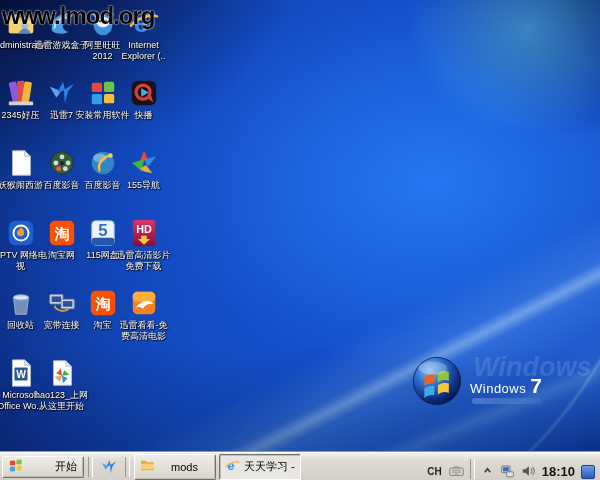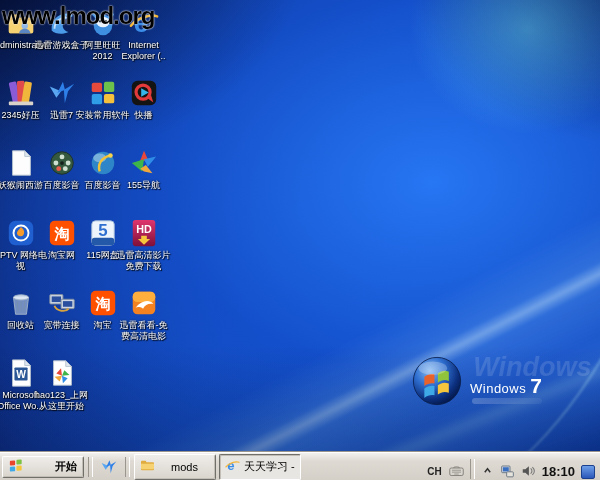--- a/index.html
+++ b/index.html
@@ -48,21 +48,21 @@
   .brand-sub{position:absolute;left:62px;top:46px;width:70px;height:6px;border-radius:3px;
     background:linear-gradient(to right,rgba(255,255,255,.22),rgba(255,255,255,.05));filter:blur(.5px);}
 
   
   .taskbar{position:absolute;left:0;bottom:0;width:600px;height:28px;z-index:40;display:flex;align-items:center;
     background:linear-gradient(#f2f1ef,#dedad3 30%,#d4d0c8);border-top:1px solid #fff;box-shadow:0 -1px 0 #9a968e;padding:0 2px;box-sizing:border-box;gap:3px;}
   .raised{border:1px solid;border-color:#fff #716f6a #716f6a #fff;background:linear-gradient(#efedea,#d9d5cd);
     box-shadow:inset -1px -1px 0 #c2beb6;border-radius:2px;display:flex;align-items:center;gap:4px;height:22px;
     font-size:11px;color:#000;padding:12px 5px;cursor:pointer;}
   .pressed{border-color:#716f6a #fff #fff #716f6a;background:#e8e6e2;box-shadow:inset 1px 1px 0 #c2beb6;}
-  .start{font-weight:bold;padding:0 6px;gap:32px;}
+  .start{font-weight:normal;padding:0 6px;gap:32px;}
   .tb-sep{width:3px;height:20px;border-left:1px solid #9a968e;border-right:1px solid #fff;margin:0 1px;}
   .ql{width:24px;height:22px;display:flex;align-items:center;justify-content:center;cursor:pointer;}
   .task{width:82px;}
   .task .tlabel{overflow:hidden;white-space:nowrap;text-overflow:clip;flex:1;}
   .flex-gap{flex:1;}
   .tray{display:flex;align-items:flex-end;gap:4px;height:24px;padding:0 3px;}
   .ime{font-size:10px;font-weight:bold;color:#222;padding:2px 3px;cursor:pointer;}
   .tico{display:flex;align-items:center;justify-content:center;width:16px;height:16px;cursor:pointer;}
   .clock{font-size:13px;color:#111;padding:0 2px;cursor:default;font-weight:bold;}
   .tray-app{width:12px;height:12px;border-radius:2px;background:linear-gradient(#6f9fe8,#2a57b8);border:1px solid #1c3f8e;cursor:pointer;}

